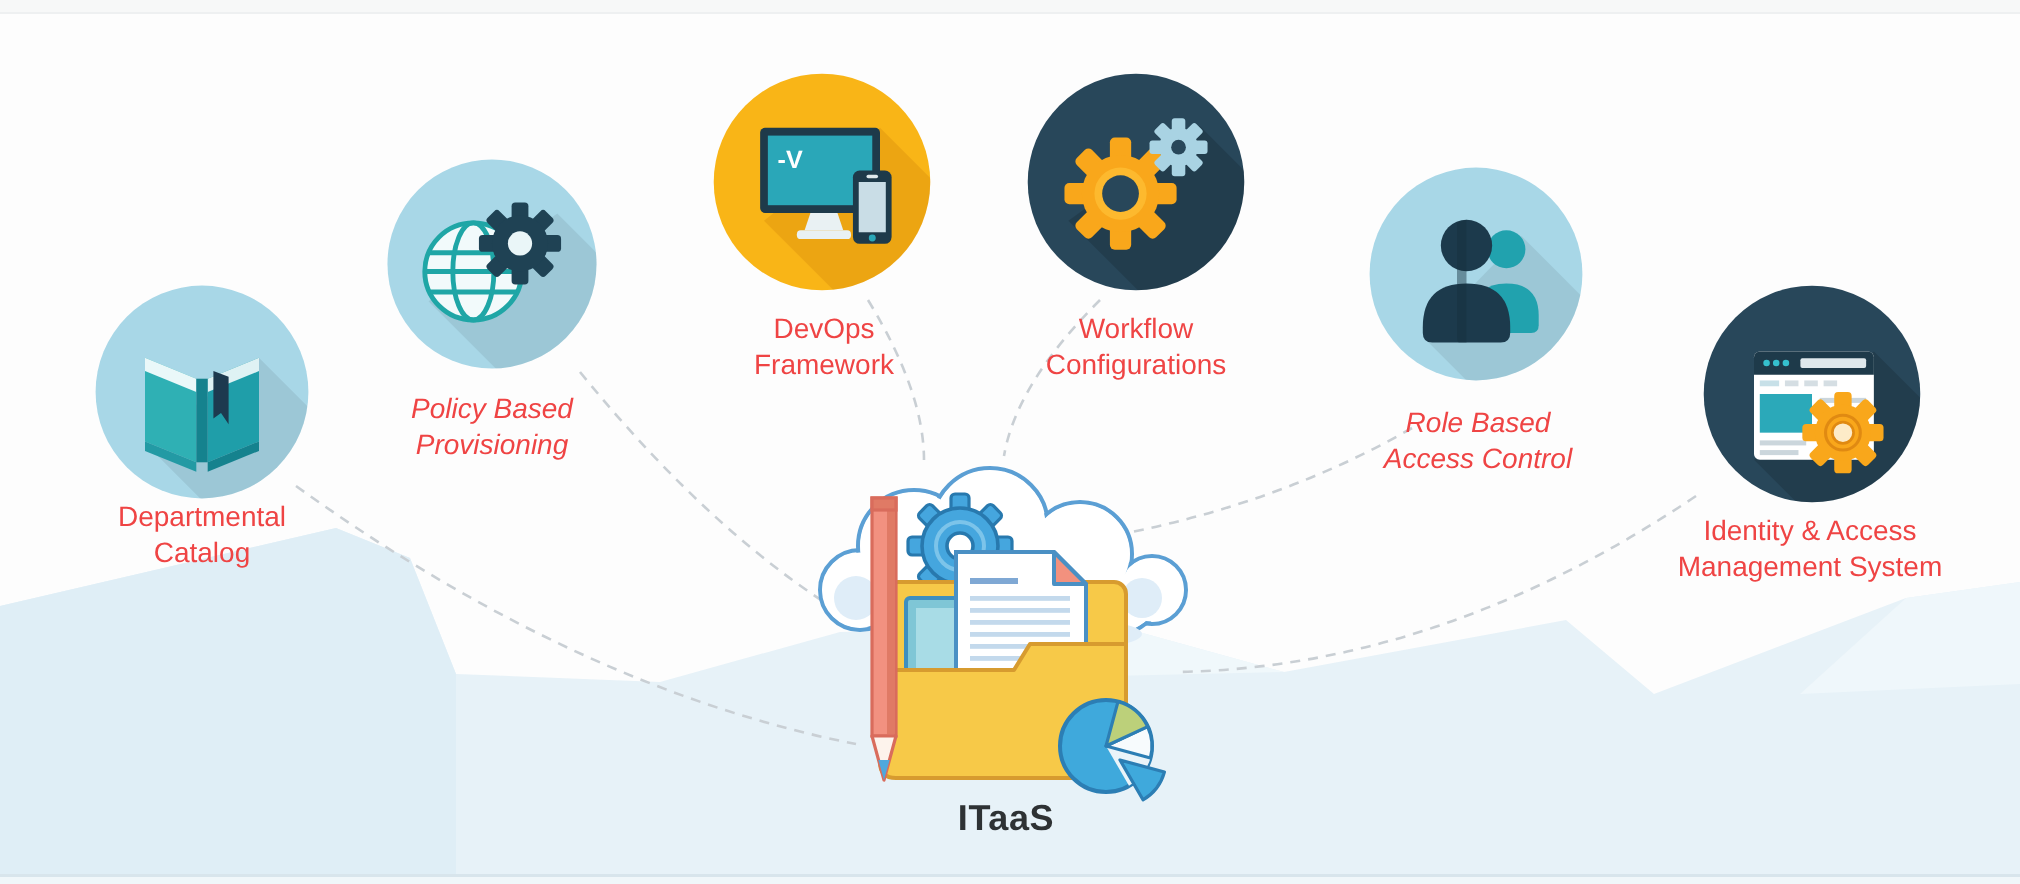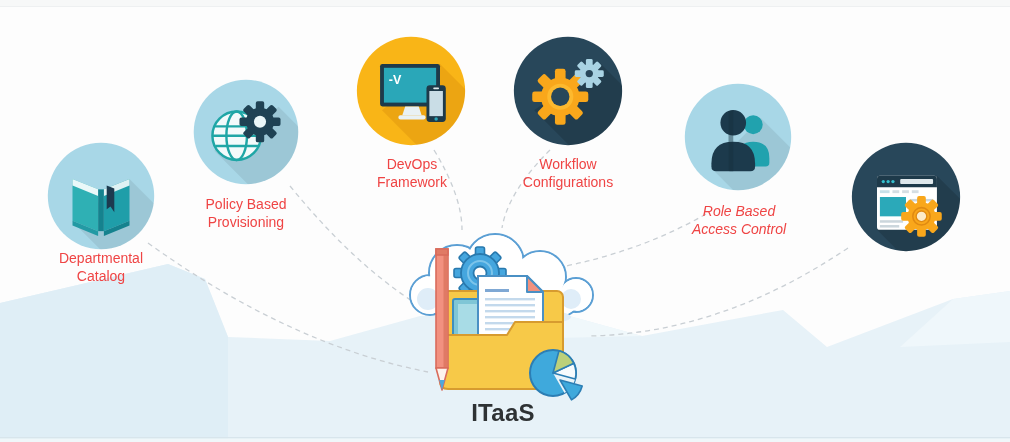--- a/index.html
+++ b/index.html
@@ -8,21 +8,21 @@
     background:#fdfdfd;font-family:"Liberation Sans",sans-serif;
   }
   .bg-svg{position:absolute;left:0;top:0;}
   .node{position:absolute;}
   .node svg{display:block;}
   .node-label{
     position:absolute;text-align:center;white-space:pre-line;
     font-size:14px;line-height:1.28;color:#ef4444;
   }
   .center-label{
-    position:absolute;text-align:center;font-size:24px;font-weight:bold;
+    position:absolute;text-align:center;font-size:18px;font-weight:bold;
     color:#2e3234;letter-spacing:.3px;
   }
   .center-art{position:absolute;left:395px;top:233px;}
 </style>
 </head>
 <body>
 
 <div id="canvas">
 
   <svg class="bg-svg" width="1010" height="442" viewBox="0 0 1010 442">
@@ -94,21 +94,21 @@
           <rect x="-4.5" y="-22" width="9" height="12" rx="2" transform="rotate(180)"></rect>
           <rect x="-4.5" y="-22" width="9" height="12" rx="2" transform="rotate(225)"></rect>
           <rect x="-4.5" y="-22" width="9" height="12" rx="2" transform="rotate(270)"></rect>
           <rect x="-4.5" y="-22" width="9" height="12" rx="2" transform="rotate(315)"></rect>
           <circle r="15"></circle>
         </g>
         <circle r="6.5" fill="#EAF6F8"></circle>
       </g>
     </svg>
   </div>
-  <div class="node-label" style="left:166px;top:196px;width:160px;">Policy Based
+  <div class="node-label" style="left:166px;top:196px;width:160px;font-style:italic;">Policy Based
 Provisioning</div>
 
   <div class="node" style="left:353px;top:33px;">
     <svg width="116" height="116" viewBox="0 0 120 120">
       <clipPath id="c3">
           <circle cx="60" cy="60" r="56"></circle>
         </clipPath>
       <circle cx="60" cy="60" r="56" fill="#F9B517"></circle>
       <path clip-path="url(#c3)" d="M90,32 L30,80 L120,170 L180,122 Z" fill="#B35F00" opacity="0.18"></path>
       <g>
@@ -226,20 +226,22 @@
           <rect x="-4.5" y="-21" width="9" height="10" rx="2" transform="rotate(225)"></rect>
           <rect x="-4.5" y="-21" width="9" height="10" rx="2" transform="rotate(270)"></rect>
           <rect x="-4.5" y="-21" width="9" height="10" rx="2" transform="rotate(315)"></rect>
           <circle r="14.5"></circle>
         </g>
         <circle r="9" fill="none" stroke="#E08A12" stroke-width="1.6"></circle>
         <circle r="5.5" fill="#FDEBC8" stroke="#E08A12" stroke-width="1.4"></circle>
       </g>
     </svg>
   </div>
+  <div class="node-label" style="left:815px;top:257px;width:180px;">Identity &amp; Access
+Management System</div>
 
   <svg class="center-art" width="212" height="172" viewBox="0 0 212 172">
     <g>
       <g fill="#FFFFFF" stroke="#5B9FD4" stroke-width="2">
         <circle cx="35" cy="62" r="20"></circle>
         <circle cx="62" cy="40" r="28"></circle>
         <circle cx="100" cy="30" r="29"></circle>
         <circle cx="145" cy="44" r="26"></circle>
         <circle cx="181" cy="62" r="17"></circle>
         <ellipse cx="108" cy="69" rx="76" ry="25"></ellipse>

